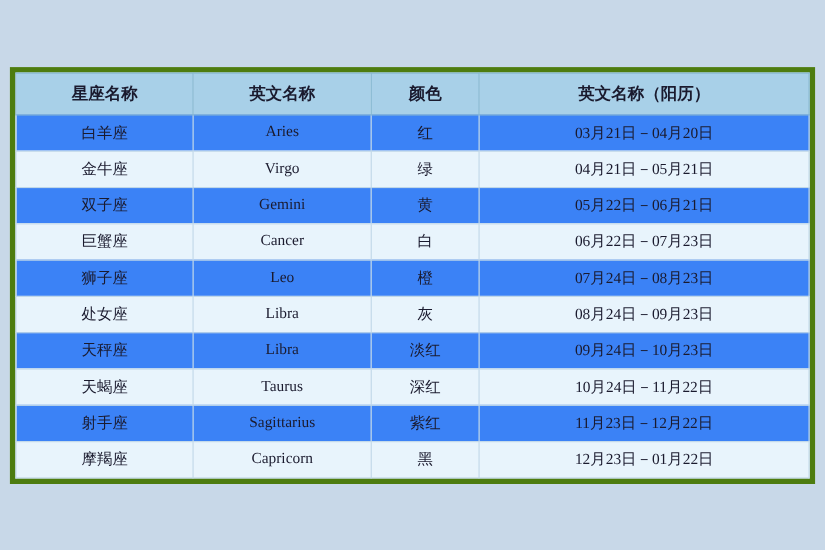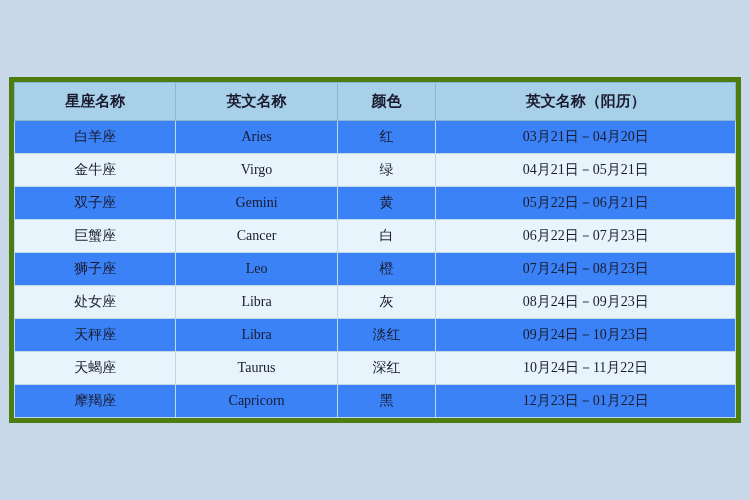--- a/index.html
+++ b/index.html
@@ -108,20 +108,26 @@
           <td>淡红</td>
           <td>09月24日－10月23日</td>
         </tr>
         <tr>
           <td>天蝎座</td>
           <td>Taurus</td>
           <td>深红</td>
           <td>10月24日－11月22日</td>
         </tr>
         <tr>
+          <td>射手座</td>
+          <td>Sagittarius</td>
+          <td>紫红</td>
+          <td>11月23日－12月22日</td>
+        </tr>
+        <tr>
           <td>摩羯座</td>
           <td>Capricorn</td>
           <td>黑</td>
           <td>12月23日－01月22日</td>
         </tr>
       </tbody>
   </table>
 </div>
 
 </body></html>

